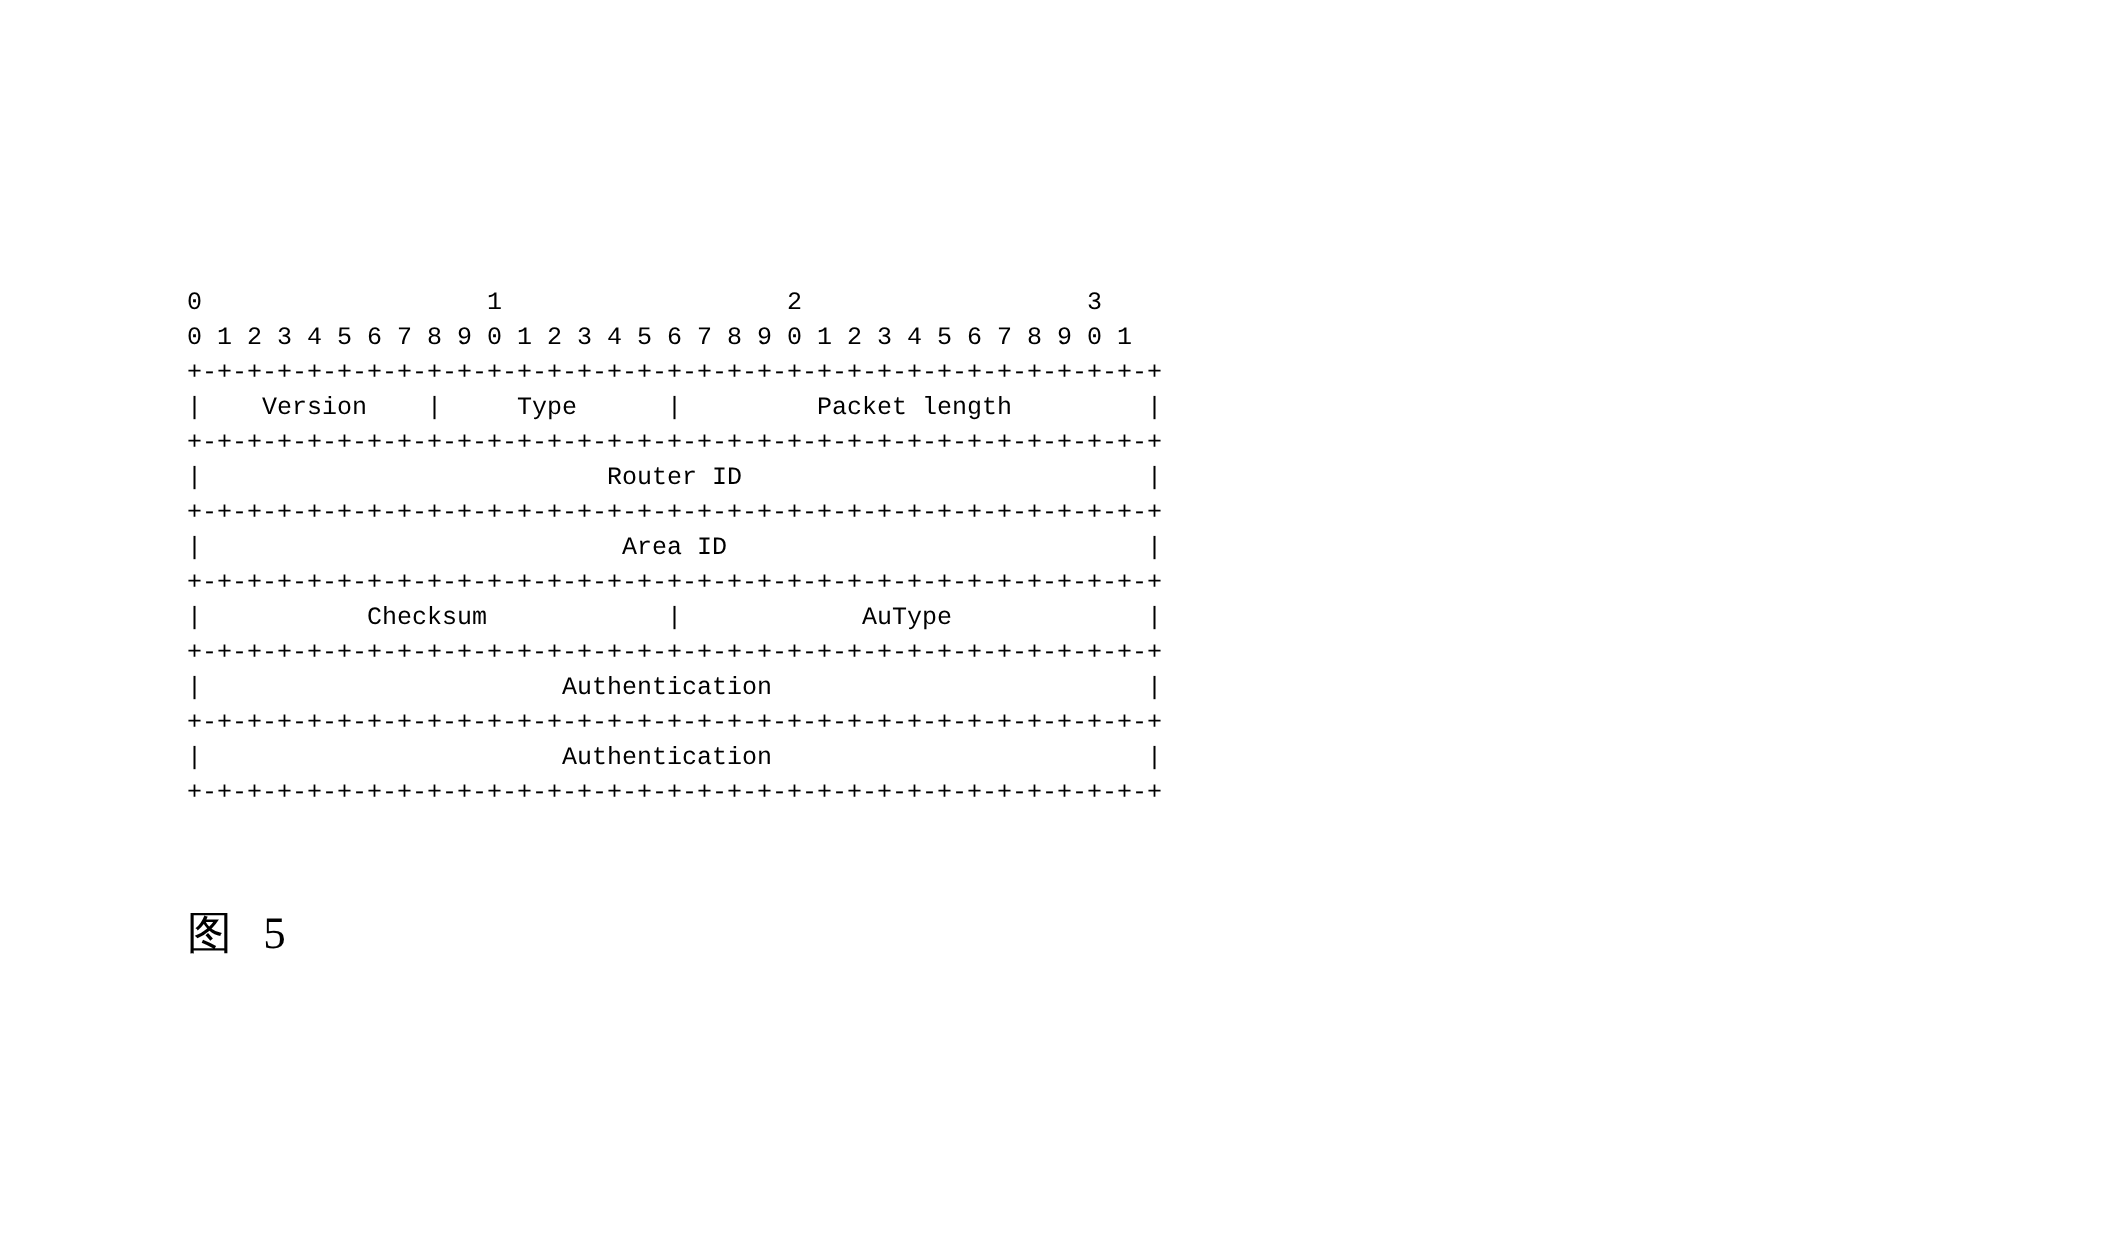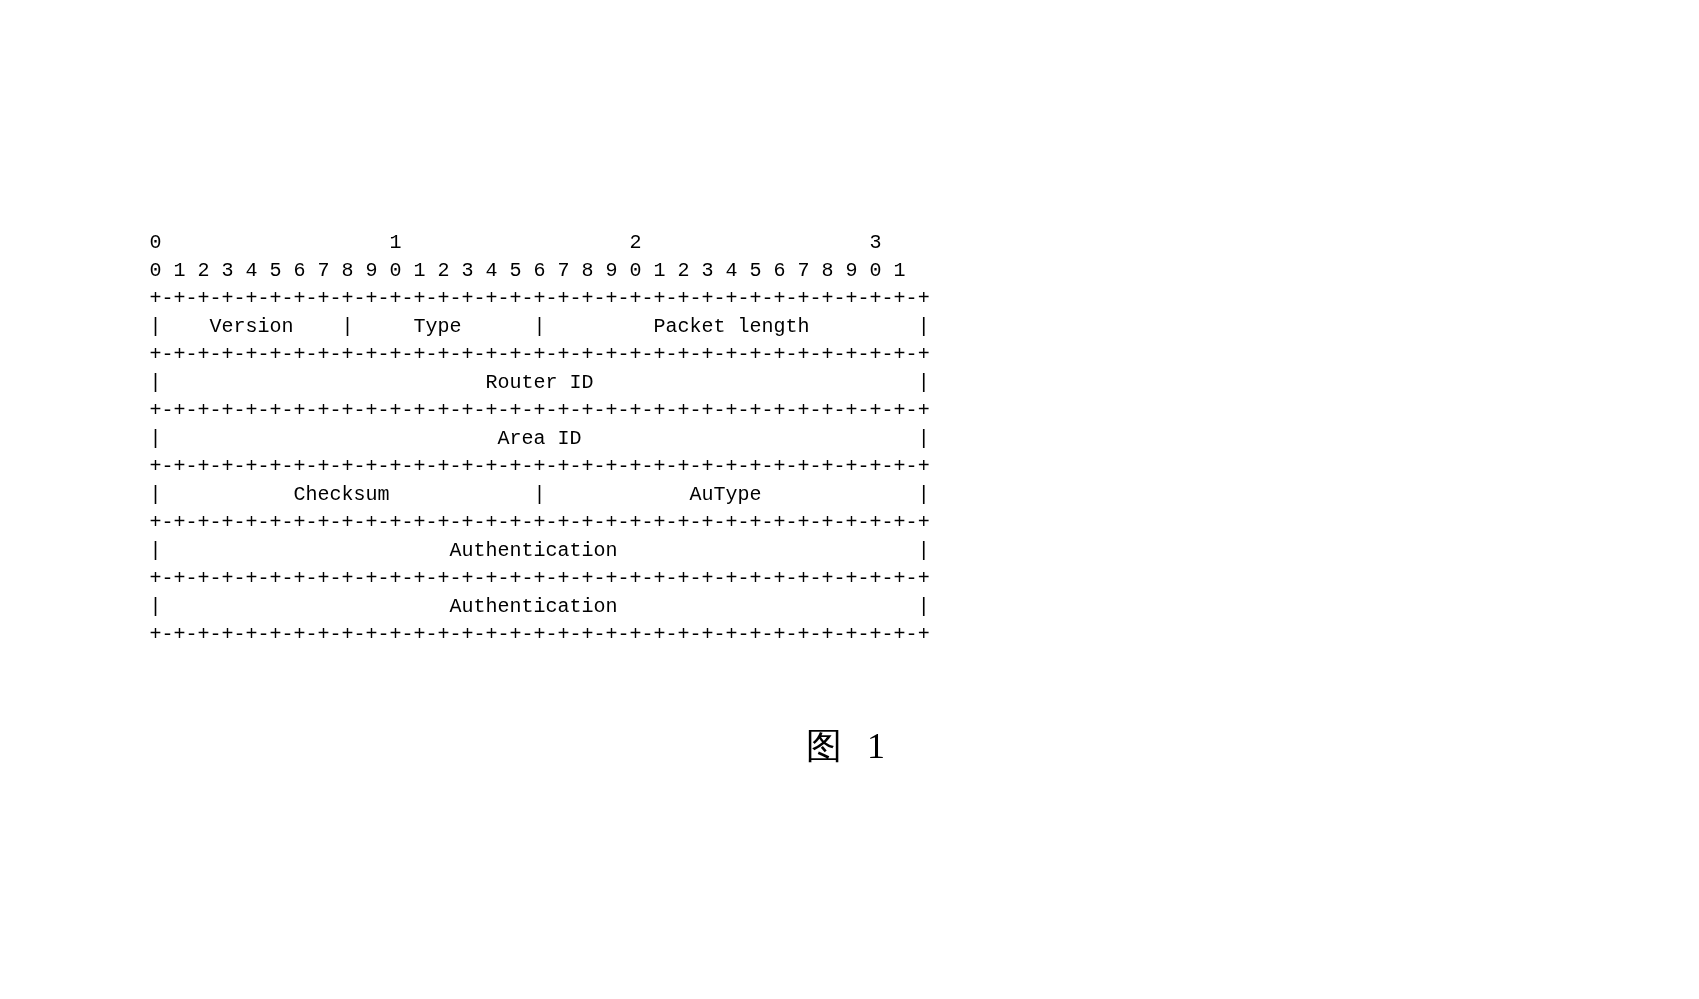--- a/index.html
+++ b/index.html
@@ -12,21 +12,21 @@
       width: 1699px;
       height: 999px;
       display: flex;
       align-items: center;
       justify-content: center;
       font-family: 'Courier New', Courier, monospace;
     }
     .diagram-container {
       display: flex;
       flex-direction: column;
-      align-items: center;
+      align-items: flex-start;
       width: 1400px;
       gap: 33px;
     }
     .packet-diagram {
       width: 100%;
       font-size: 20px;
       line-height: 1.4;
       white-space: pre;
       font-family: 'Courier New', Courier, monospace;
       color: #000000;
@@ -51,14 +51,14 @@
 |                           Router ID                           |
 +-+-+-+-+-+-+-+-+-+-+-+-+-+-+-+-+-+-+-+-+-+-+-+-+-+-+-+-+-+-+-+-+
 |                            Area ID                            |
 +-+-+-+-+-+-+-+-+-+-+-+-+-+-+-+-+-+-+-+-+-+-+-+-+-+-+-+-+-+-+-+-+
 |           Checksum            |            AuType             |
 +-+-+-+-+-+-+-+-+-+-+-+-+-+-+-+-+-+-+-+-+-+-+-+-+-+-+-+-+-+-+-+-+
 |                        Authentication                         |
 +-+-+-+-+-+-+-+-+-+-+-+-+-+-+-+-+-+-+-+-+-+-+-+-+-+-+-+-+-+-+-+-+
 |                        Authentication                         |
 +-+-+-+-+-+-+-+-+-+-+-+-+-+-+-+-+-+-+-+-+-+-+-+-+-+-+-+-+-+-+-+-+</div>
-  <div class="figure-label">图 1</div>
+  <div class="figure-label">图 5</div>
 </div>
 
 </body></html>

